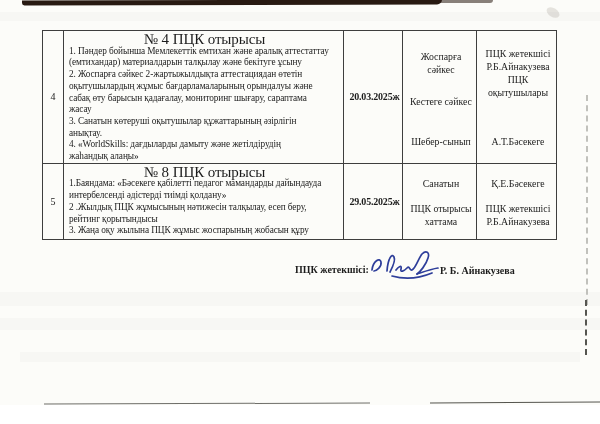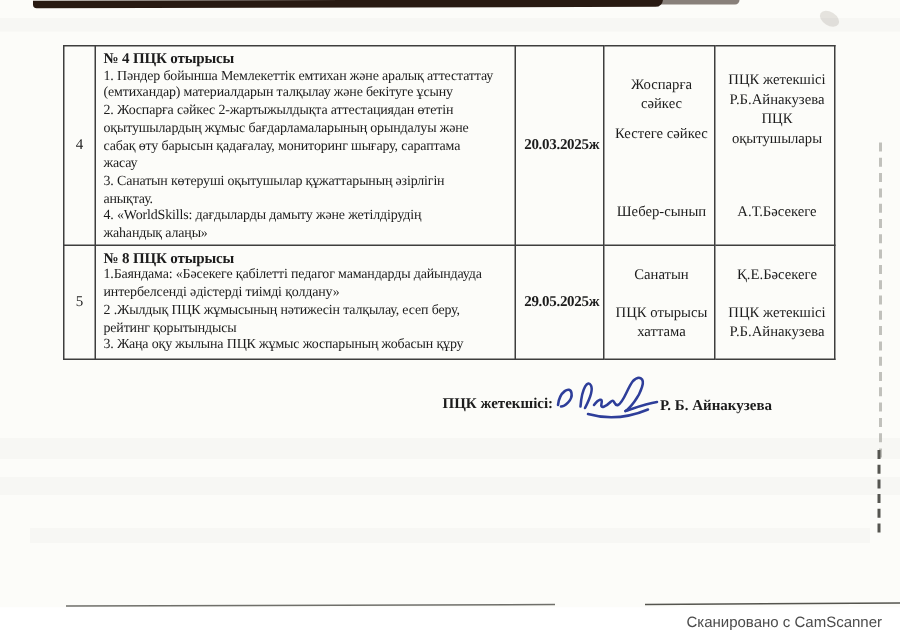--- a/index.html
+++ b/index.html
@@ -24,21 +24,21 @@
   .s4 { top:352px; height:10px; width:560px; left:20px; }
 
   
   table.plan { position:absolute; left:42px; top:30px; width:514px;
                border-collapse:collapse; table-layout:fixed; }
   table.plan td { border:1px solid #3e3e3e; vertical-align:top; }
   .cell-num { text-align:center; vertical-align:middle !important;
               font-size:10px; }
   .cell-agenda { padding:3px 3px 0 5px; font-size:9.3px; line-height:11.7px;
                  letter-spacing:-0.1px; overflow:hidden; }
-  .agenda-title { font-weight:bold; font-size:10px; }
+  .agenda-title { font-weight:normal; font-size:15px;text-align:center; }
   .multiline { white-space:pre-line; }
   .cell-date { vertical-align:middle !important; padding-left:3px;
                font-weight:bold; font-size:10px; letter-spacing:-0.2px;text-align:center; }
   .cell-rel { position:relative; font-size:9.8px; line-height:13px;text-align:center; }
   .cell-rel .abs { position:absolute; left:5px; right:2px; }
 
   
   .sig-label { position:absolute; left:295px; top:264px; font-weight:bold; font-size:10px; }
   .sig-svg   { position:absolute; left:368px; top:246px; }
   .sig-name  { position:absolute; left:440px; top:265px; font-weight:bold; font-size:10px; }
@@ -97,21 +97,21 @@
 3. Санатын көтеруші оқытушылар құжаттарының әзірлігін
 анықтау.
 4.  «WorldSkills: дағдыларды дамыту және жетілдірудің
 жаһандық алаңы»</div>
         </td>
         <td class="cell-date">
           <span>20.03.2025ж</span>
         </td>
         <td class="cell-rel">
           <span class="abs" style="top:19px">Жоспарға сәйкес</span>
-          <span class="abs" style="top:52px">Кестеге сәйкес</span>
+          <span class="abs" style="top:64px">Кестеге сәйкес</span>
           <span class="abs" style="top:104px">Шебер-сынып</span>
         </td>
         <td class="cell-rel">
           <span class="abs multiline" style="top:16px">ПЦК  жетекшісі
 Р.Б.Айнакузева
 ПЦК
 оқытушылары</span>
           <span class="abs" style="top:104px">А.Т.Бәсекеге</span>
         </td>
       </tr>
@@ -155,16 +155,13 @@
       </g>
     </svg>
     <span class="sig-name">Р. Б. Айнакузева</span>
 
     <div class="dash-artifact"></div>
     <div class="dash-artifact2"></div>
     <div class="edge-line-left"></div>
     <div class="edge-line-right"></div>
   </div>
 
-  <div class="cam-bar">
-    <span>Сканировано с CamScanner</span>
-  </div>
 </div>
 
 </body></html>

